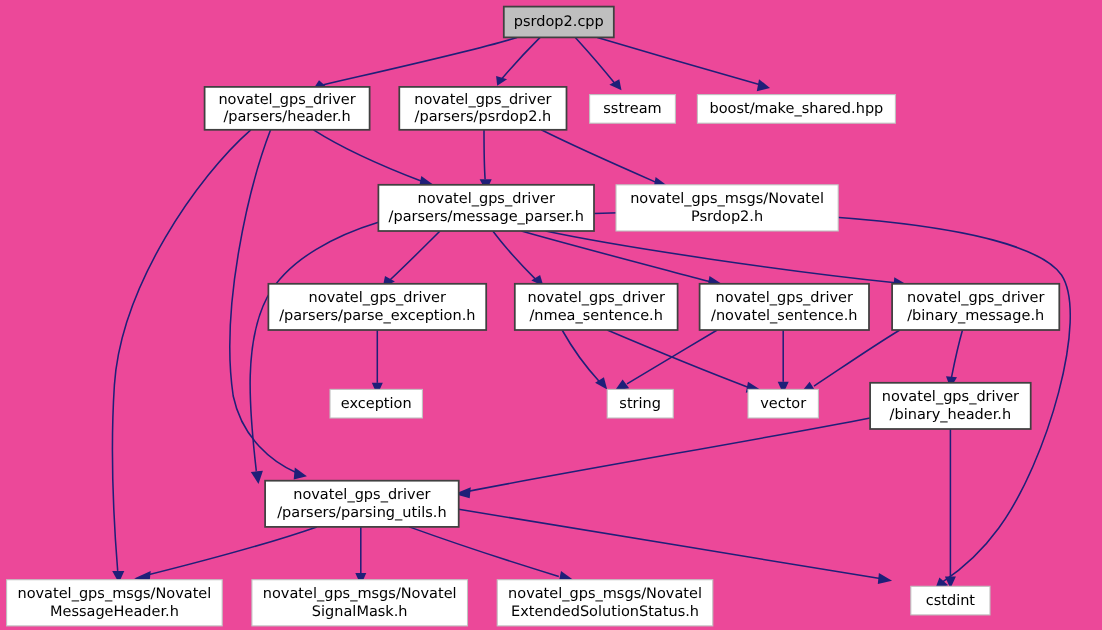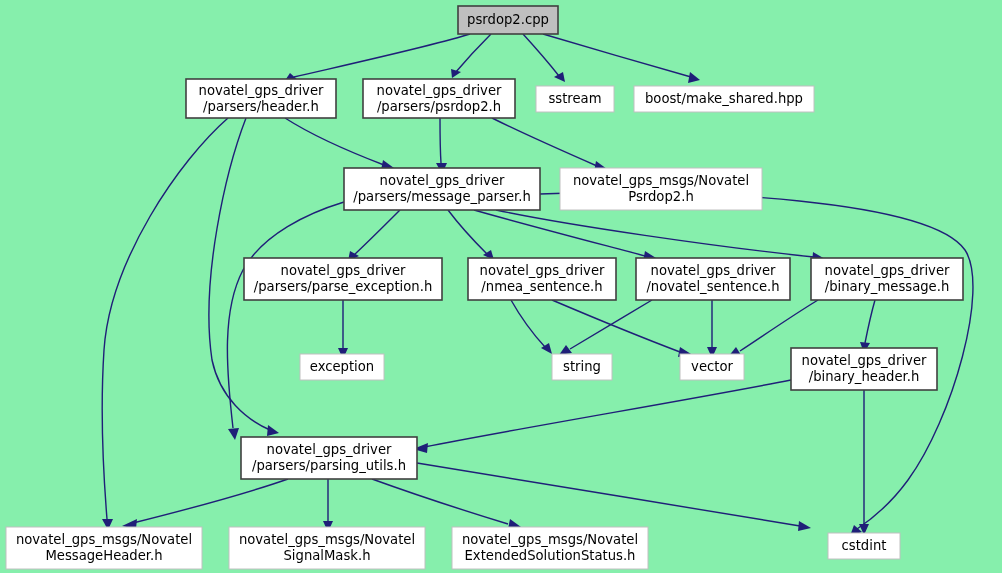--- a/index.html
+++ b/index.html
@@ -4,21 +4,21 @@
 <style>
   html, body {
     margin: 0;
     padding: 0;
     background: #ffffff;
   }
   #graph-root {
     position: relative;
     width: 1002px;
     height: 573px;
-    background: #86efac;
+    background: #ec4899;
     font-family: "DejaVu Sans", "Liberation Sans", sans-serif;
   }
   svg#graph-svg {
     position: absolute;
     left: 0;
     top: 0;
     width: 1002px;
     height: 573px;
     display: block;
   }

